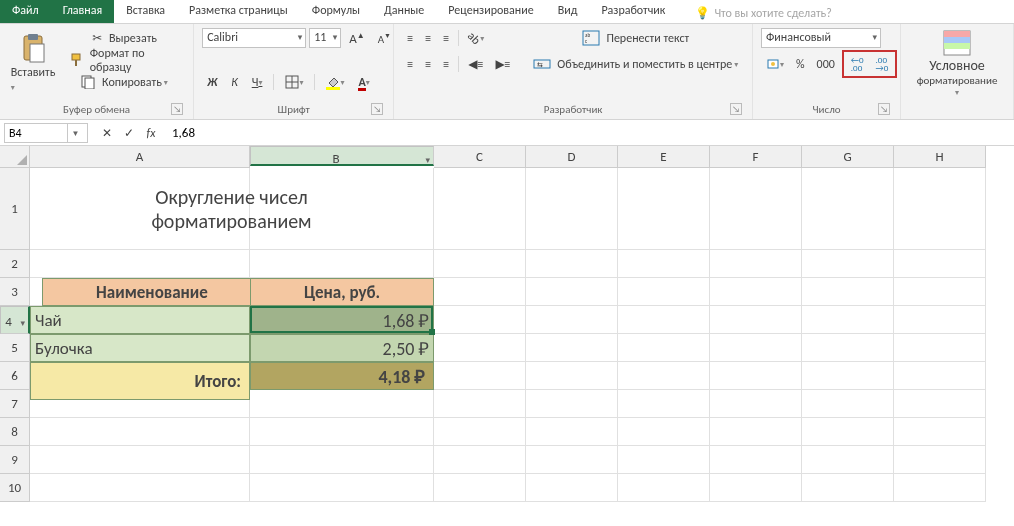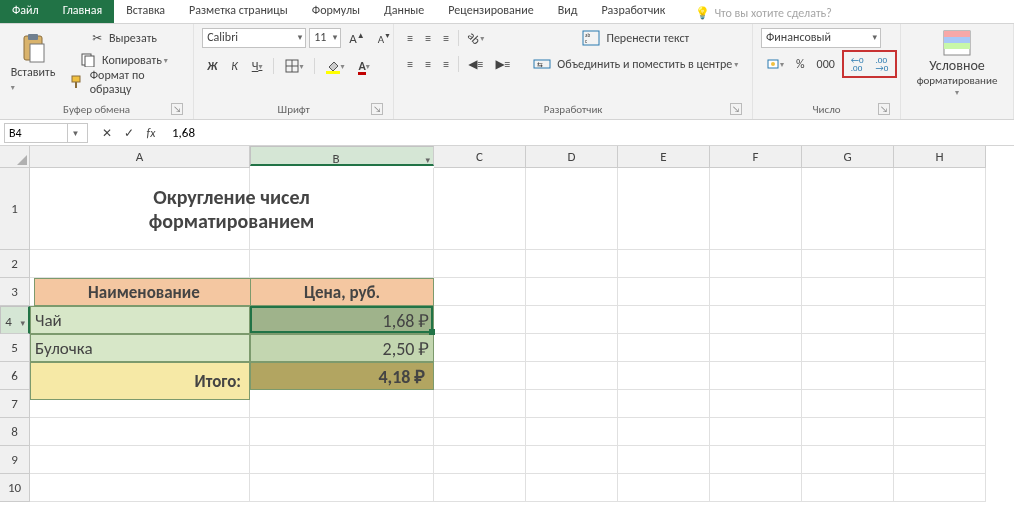--- a/index.html
+++ b/index.html
@@ -53,21 +53,21 @@
   .col-headers { position:absolute; left:30px; top:0; right:0; height:22px; display:flex; }
   .col-h { background:#f0f0f0; border-right:1px solid #ccc; border-bottom:1px solid #ccc; text-align:center; font-size:13px; line-height:22px; color:#444;}
   .col-h.sel { background:#d5e6d5; border-bottom:2px solid #217346; }
   .row-headers { position:absolute; left:0; top:22px; width:30px; }
   .row-h { background:#f0f0f0; border-right:1px solid #ccc; border-bottom:1px solid #ccc; text-align:center; font-size:13px; color:#444;}
   .row-h.sel { background:#d5e6d5; border-right:2px solid #217346; }
   .cells { position:absolute; left:30px; top:22px; }
   .cell { position:absolute; border-right:1px solid #e0e0e0; border-bottom:1px solid #e0e0e0; font-size:16px; padding:2px 4px; display:flex; align-items:center; overflow:visible; white-space:nowrap; }
 
   
-  .title-cell { font-weight:bold; font-size:20px; justify-content:flex-end; }
+  .title-cell { font-weight:normal; font-size:20px; justify-content:flex-end; }
   .hdr-cell { background:#f4c7a1; border:1px solid #7c9a6d; font-weight:bold; justify-content:center; font-size:17px;}
   .name-cell { background:#d7e7c8; border:1px solid #7c9a6d; font-size:17px; padding-left:4px;}
   .price-cell { background:#c3d6b0; border:1px solid #7c9a6d; justify-content:flex-end; font-size:18px;}
   .total-l { background:#f6e9a6; border:1px solid #7c9a6d; font-weight:bold; justify-content:flex-end; padding-right:8px; font-size:17px;}
   .total-r { background:#b2a561; border:1px solid #7c9a6d; font-weight:bold; justify-content:flex-end; padding-right:8px; font-size:18px;}
   .price-cell.active { background:#9fb38b; }
 
   .selection { position:absolute; border:2px solid #217346; pointer-events:none; }
   .selection::after { content:""; position:absolute; right:-4px; bottom:-4px; width:6px; height:6px; background:#217346; }
 
@@ -104,48 +104,48 @@
               <rect x="12" y="10" width="14" height="18" fill="#fff" stroke="#777"></rect>
             </svg>
         </span>
         <span class="dd">Вставить</span>
       </div>
       <div class="stack">
         <div class="btn small-row">
           <span class="iconchar">✂</span>&nbsp;
           <span>Вырезать</span>
         </div>
+        <div class="btn small-row">
+          <span>
+              <svg width="14" height="14">
+                <rect x="3" y="1" width="8" height="6" fill="#f0c040" stroke="#8a6d3b"></rect>
+                <rect x="6" y="7" width="2" height="6" fill="#8a6d3b"></rect>
+              </svg>
+            </span>&nbsp;
+          <span>Формат по образцу</span>
+        </div>
         <div class="btn small-row dd">
           <span>
               <svg width="14" height="14">
                 <rect x="1" y="1" width="9" height="11" fill="#fff" stroke="#555"></rect>
                 <rect x="4" y="3" width="9" height="11" fill="#fff" stroke="#555"></rect>
               </svg>
             </span>&nbsp;
           <span>Копировать</span>
         </div>
-        <div class="btn small-row">
-          <span>
-              <svg width="14" height="14">
-                <rect x="3" y="1" width="8" height="6" fill="#f0c040" stroke="#8a6d3b"></rect>
-                <rect x="6" y="7" width="2" height="6" fill="#8a6d3b"></rect>
-              </svg>
-            </span>&nbsp;
-          <span>Формат по образцу</span>
-        </div>
       </div>
     </div>
     <div class="group-title">
       <span>Буфер обмена</span>
       <span class="launch">↘</span>
     </div>
   </div>
 
   <div class="group" style="width:200px">
-    <div class="group-body stack" style="gap:8px">
+    <div class="group-body stack" style="gap:24px">
       <div class="small-row" style="gap:3px">
         <div class="sel" style="width:104px">Calibri</div>
         <div class="sel" style="width:32px">11</div>
         <span class="btn">
             <span style="font-size:13px">A<span style="font-size:8px;vertical-align:super">▲</span></span>
           </span>
         <span class="btn">
             <span style="font-size:11px">A<span style="font-size:7px;vertical-align:super">▼</span></span>
           </span>
       </div>
@@ -423,21 +423,21 @@
       <div class="cell " style="left: 588px; top: 306px; width: 92px; height: 28px;"></div>
       <div class="cell " style="left: 680px; top: 306px; width: 92px; height: 28px;"></div>
       <div class="cell " style="left: 772px; top: 306px; width: 92px; height: 28px;"></div>
       <div class="cell " style="left: 864px; top: 306px; width: 92px; height: 28px;"></div>
       <div class="cell title-cell" style="left: 0px; top: 0px; width: 404px; height: 82px;">
         <div style="text-align:center;width:100%">
           <div>Округление чисел</div>
           <div>форматированием</div>
         </div>
       </div>
-      <div class="cell hdr-cell" style="left: 4px; top: 110px; width: 220px; height: 28px;">Наименование</div>
+      <div class="cell hdr-cell" style="left: 12px; top: 110px; width: 220px; height: 28px;">Наименование</div>
       <div class="cell hdr-cell" style="left: 220px; top: 110px; width: 184px; height: 28px;">Цена, руб.</div>
       <div class="cell name-cell" style="left: 0px; top: 138px; width: 220px; height: 28px;">Чай</div>
       <div class="cell price-cell active" style="left: 220px; top: 138px; width: 184px; height: 28px;">1,68 ₽</div>
       <div class="cell name-cell" style="left: 0px; top: 166px; width: 220px; height: 28px;">Булочка</div>
       <div class="cell price-cell" style="left: 220px; top: 166px; width: 184px; height: 28px;">2,50 ₽</div>
       <div class="cell total-l" style="left: 0px; top: 194px; width: 220px; height: 38px;">Итого:</div>
       <div class="cell total-r" style="left: 220px; top: 194px; width: 184px; height: 28px;">4,18 ₽</div>
       <div class="selection" style="left: 220px; top: 138px; width: 183px; height: 27px;"></div>
     </div>
 </div>

